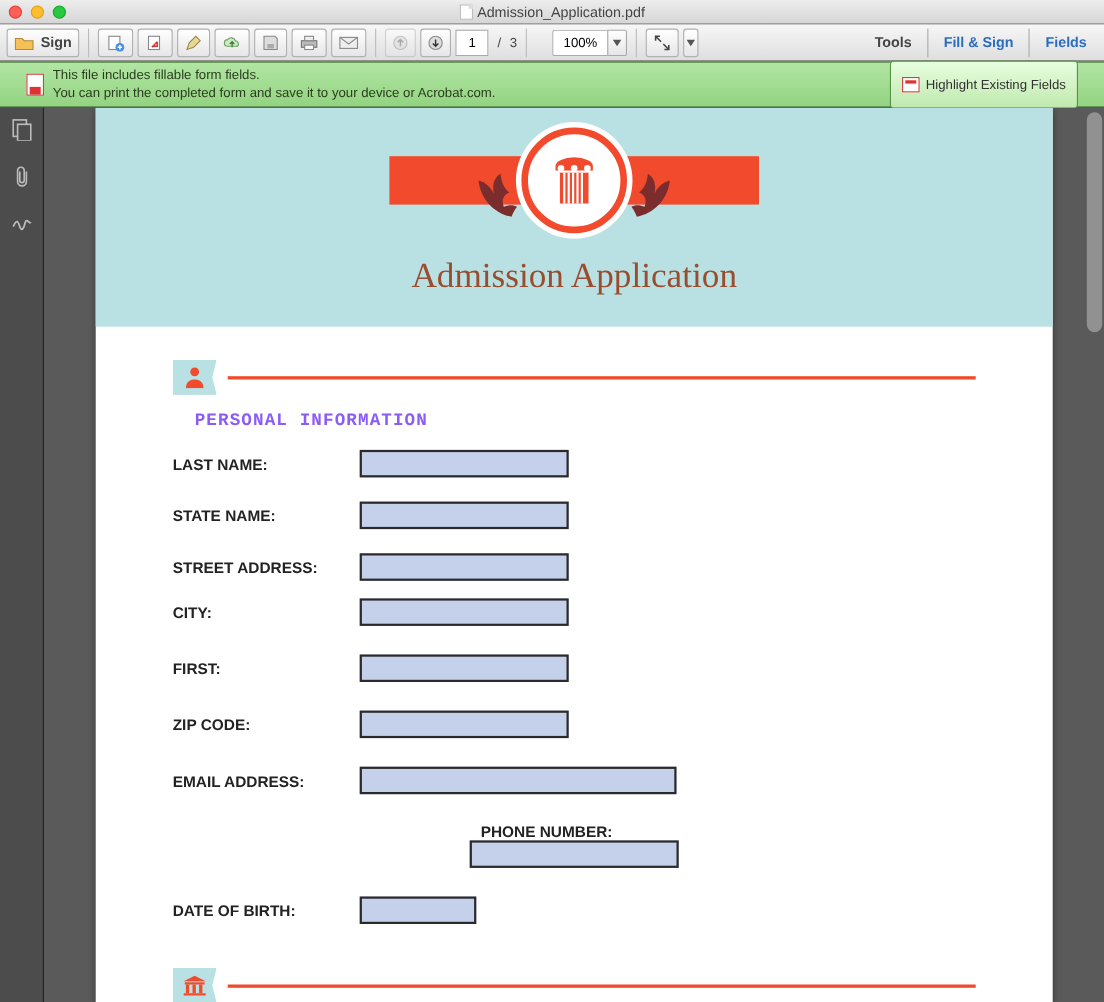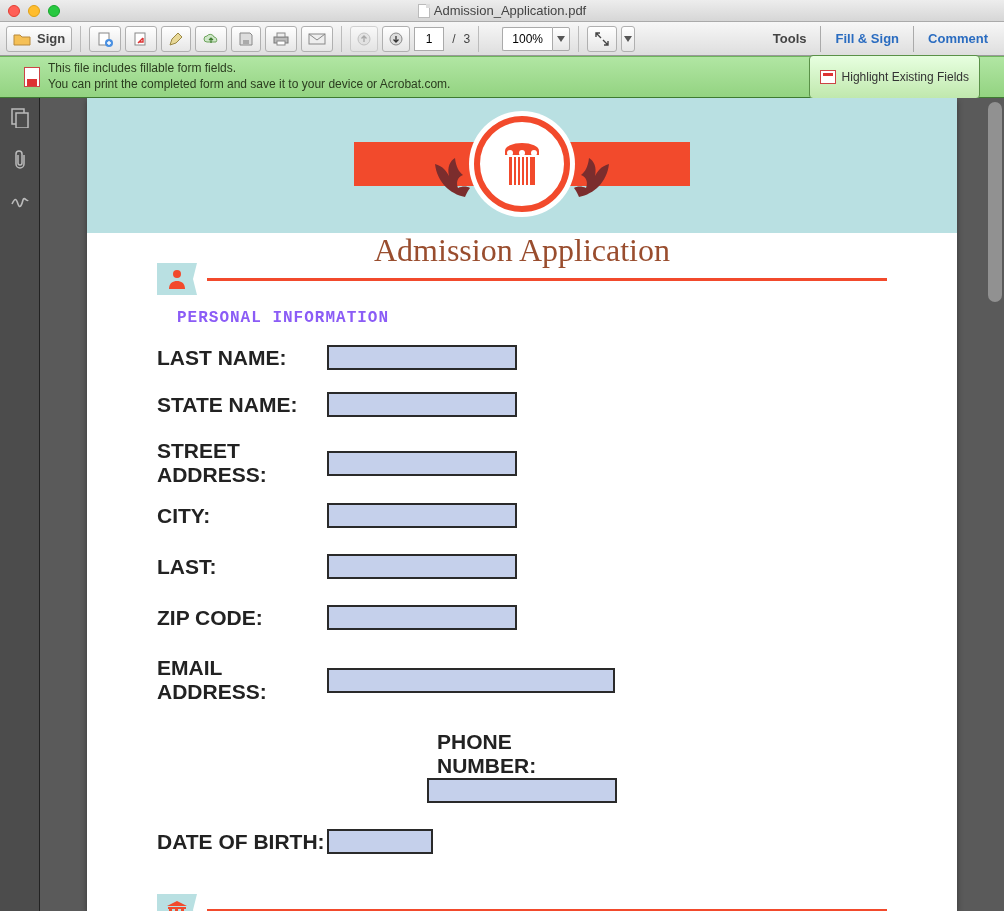--- a/index.html
+++ b/index.html
@@ -95,42 +95,42 @@
   .page{
     width: 870px;
     background:#fff;
     margin-top:0;
     box-shadow:0 2px 6px rgba(0,0,0,0.4);
     position:relative;
     min-height: 100%;
   }
   
   .banner{
-    height:135px;background:#b9e0e2;display:flex;flex-direction:column;align-items:center;justify-content:flex-start;position:relative;padding-top:18px;
+    height:199px;background:#b9e0e2;display:flex;flex-direction:column;align-items:center;justify-content:flex-start;position:relative;padding-top:18px;
   }
   .ribbon-row{display:flex;align-items:center;}
   .ribbon-side{width:140px;height:44px;background:#f24a2c;position:relative;}
   .ribbon-side.left:after{content:"";position:absolute;right:-16px;top:0;border-left:16px solid #f24a2c;border-top:22px solid transparent;border-bottom:22px solid transparent;}
   .ribbon-side.right:before{content:"";position:absolute;left:-16px;top:0;border-right:16px solid #f24a2c;border-top:22px solid transparent;border-bottom:22px solid transparent;}
   .seal{
     width:96px;height:96px;border-radius:50%;background:#fff;border:6px solid #f24a2c;display:flex;align-items:center;justify-content:center;margin:0 -20px;z-index:2;position:relative;box-shadow:0 0 0 5px #fff;
   }
   .seal-col{width:50px;height:50px;}
   .laurel{fill:#7b2d2d;}
   .laurel-l{position:absolute;left:-60px;top:30px;}
   .laurel-r{position:absolute;right:-60px;top:30px;transform:scaleX(-1);}
   .doc-title{font-family:Georgia,serif;font-size:32px;color:#994d2e;margin-top:20px;}
   
   .form-area{padding:30px 70px 0 70px;}
   .sect-head{display:flex;align-items:center;margin-bottom:14px;}
   .sect-icon-wrap{width:40px;height:32px;background:#b9e0e2;display:flex;align-items:center;justify-content:center;position:relative;margin-right:10px;clip-path: polygon(0 0, 100% 0, 90% 50%, 100% 100%, 0 100%);}
   .sect-line{flex:1;height:3px;background:#f24a2c;}
   .sect-title{font-family:"Courier New",monospace;font-weight:bold;letter-spacing:1px;color:#8b5cf6;font-size:16px;margin:4px 0 18px 20px;}
   .field-row{display:flex;align-items:center;margin:0 0 22px 0;}
-  .field-label{width:170px;font-size:21px;font-weight:bold;color:#222;}
+  .field-label{width:170px;font-size:14px;font-weight:bold;color:#222;}
   .field-input{
     height:25px;background:#c5d0eb;border:2px solid #2a2a2a;padding:0 4px;
   }
   .w-std{width:190px;}
   .w-email{width:288px;}
   .w-dob{width:106px;}
 </style>
 </head>
 <body>
 
@@ -231,21 +231,21 @@
   <div class="tbtn" style="min-width:14px;padding:0 2px;">
     <svg width="8" height="6">
         <path d="M0 0h8L4 6z" fill="#555"></path>
       </svg>
   </div>
   <div class="spacer"></div>
   <div class="tab-link">Tools</div>
   <div class="tab-divider"></div>
   <div class="tab-link blue">Fill &amp; Sign</div>
   <div class="tab-divider"></div>
-  <div class="tab-link blue">Comment</div>
+  <div class="tab-link blue">Fields</div>
 </div>
 
 <div class="infobar">
   <span class="info-icon"></span>
   <div class="infolines">
     <div>This file includes fillable form fields.</div>
     <div>You can print the completed form and save it to your device or Acrobat.com.</div>
   </div>
   <div class="highlight-btn">
     <span class="hl-icon"></span>
@@ -323,21 +323,21 @@
         </div>
         <div class="field-row" style="margin-bottom:16px;">
           <div class="field-label">STREET ADDRESS:</div>
           <input class="field-input w-std" value="" style="">
         </div>
         <div class="field-row" style="margin-bottom:26px;">
           <div class="field-label">CITY:</div>
           <input class="field-input w-std" value="" style="">
         </div>
         <div class="field-row" style="margin-bottom:26px;">
-          <div class="field-label">LAST:</div>
+          <div class="field-label">FIRST:</div>
           <input class="field-input w-std" value="" style="">
         </div>
         <div class="field-row" style="margin-bottom:26px;">
           <div class="field-label">ZIP CODE:</div>
           <input class="field-input w-std" value="" style="">
         </div>
         <div class="field-row" style="margin-bottom:26px;">
           <div class="field-label">EMAIL ADDRESS:</div>
           <input class="field-input w-email" value="" style="">
         </div>

